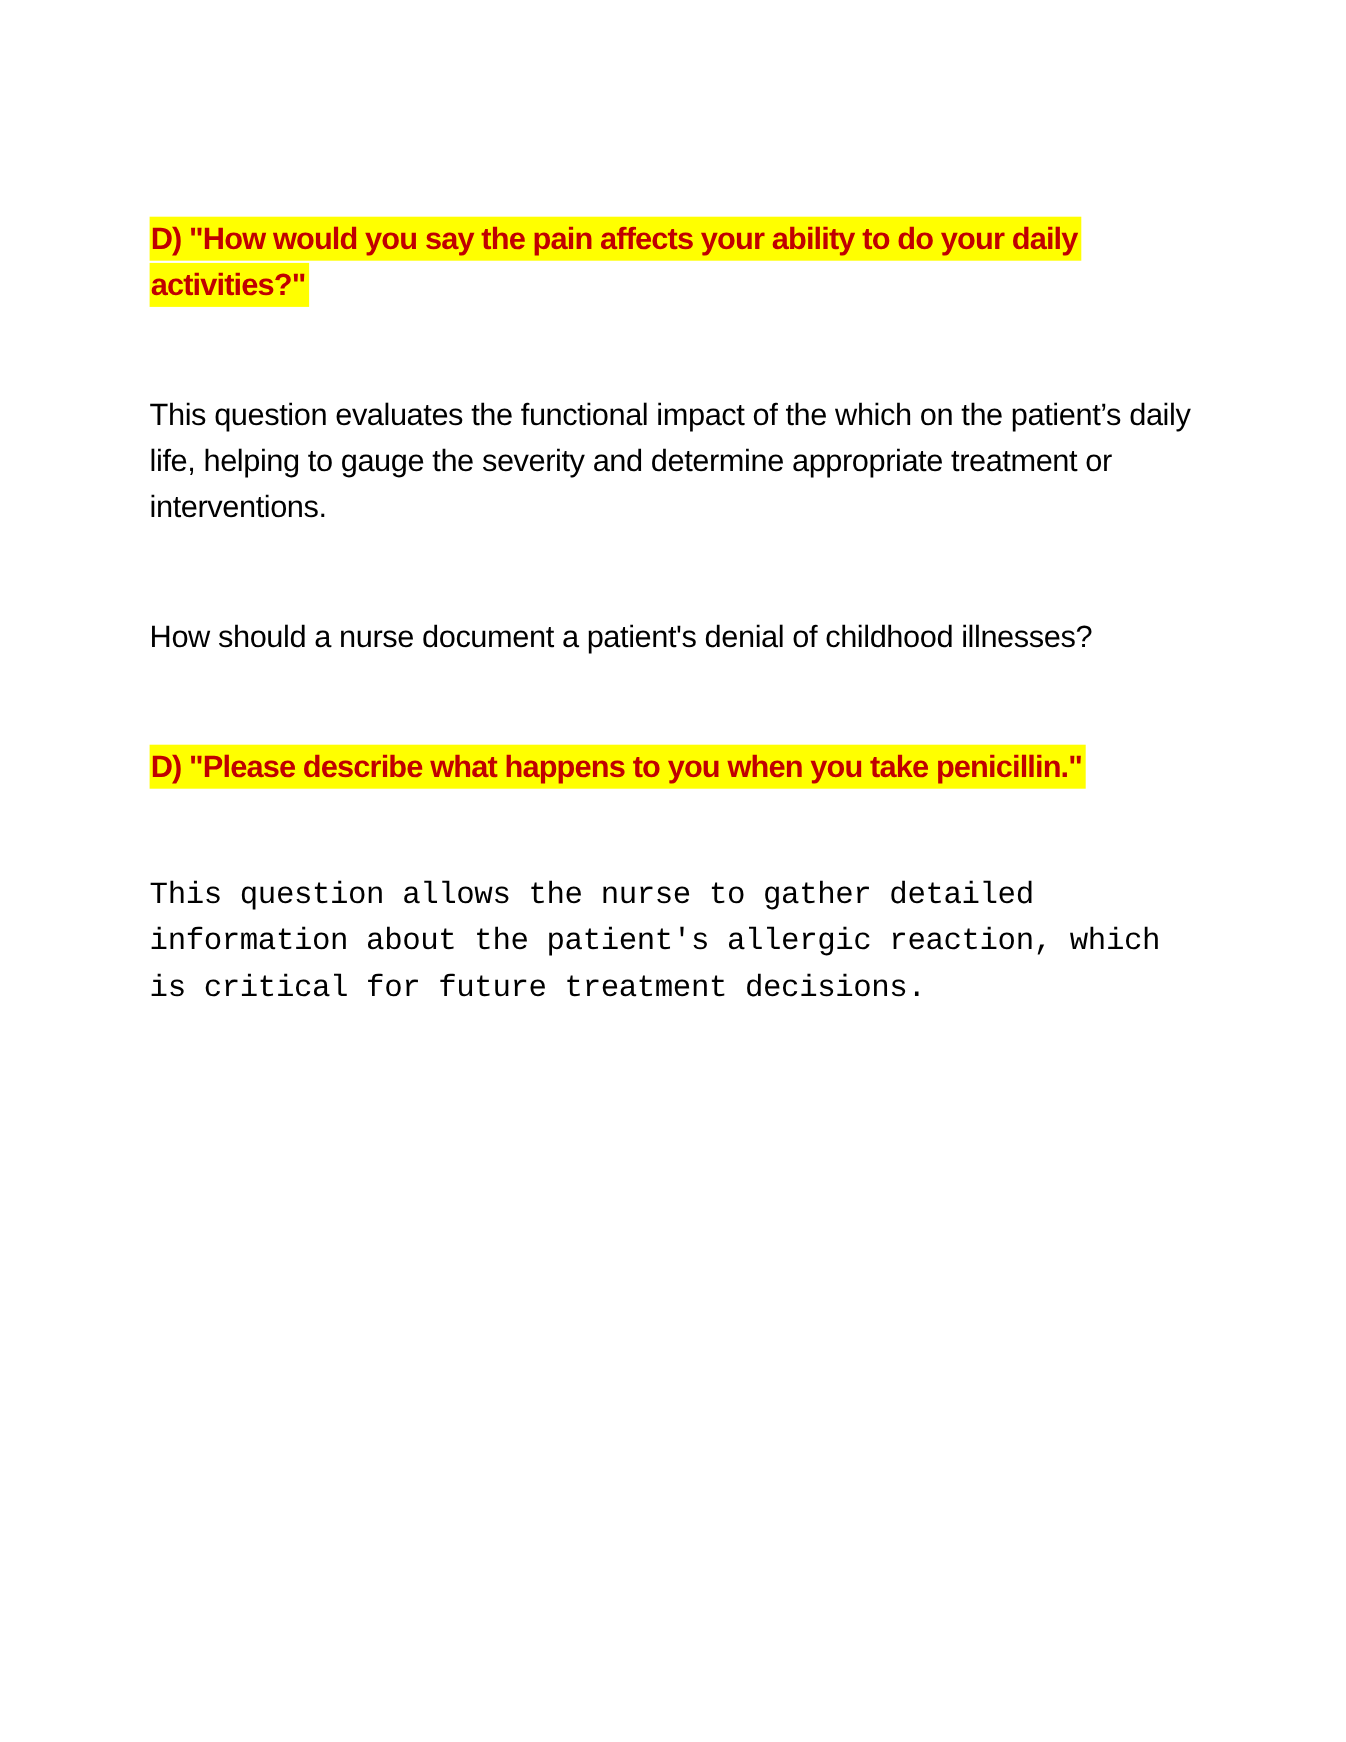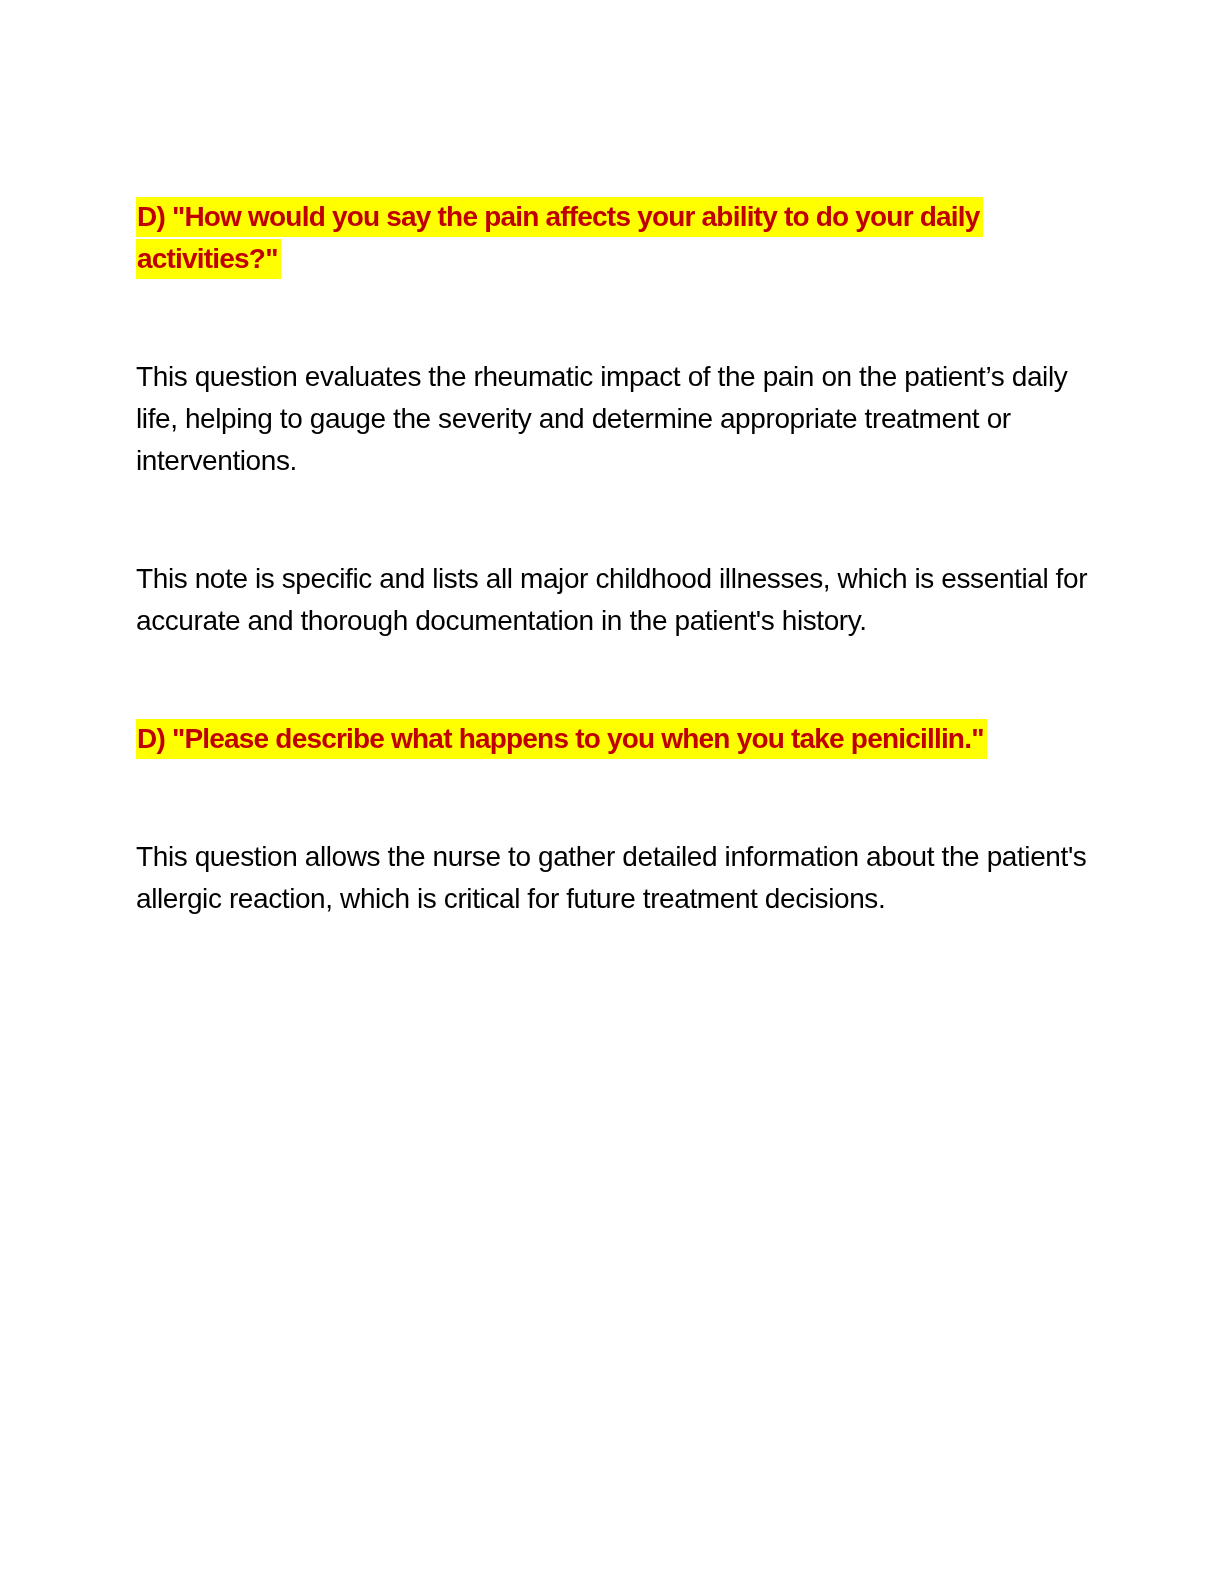--- a/index.html
+++ b/index.html
@@ -18,42 +18,43 @@
     font-size: 28px;
     line-height: 42px;
     letter-spacing: -0.4px;
     color: var(--body-text, #000000);
   }
   .para {
     margin: 0 0 76px 0;
   }
   .para:last-child {
     margin-bottom: 0;
+    font-family: Liberation Mono, monospace;
   }
   .hl {
     background: var(--highlight, #ffff00);
     color: var(--answer-text, #c00000);
     font-weight: 700;
     letter-spacing: -0.8px;
     padding: 4px 3px 5px 1px;
     -webkit-box-decoration-break: clone;
     box-decoration-break: clone;
   }
 </style>
 </head>
 <body>
 
 <div class="page">
 
   <p class="para"><span class="hl">D) "How would you say the pain affects your ability to do your daily activities?"</span></p>
 
-  <p class="para">This question evaluates the rheumatic impact of the pain on the patient’s daily life, helping to gauge the severity and determine appropriate treatment or interventions.</p>
+  <p class="para">This question evaluates the functional impact of the which on the patient’s daily life, helping to gauge the severity and determine appropriate treatment or interventions.</p>
+
+  <p class="para">How should a nurse document a patient's denial of childhood illnesses?</p>
 
 
-
-  <p class="para">This note is specific and lists all major childhood illnesses, which is essential for accurate and thorough documentation in the patient's history.</p>
 
 
   <p class="para"><span class="hl">D) "Please describe what happens to you when you take penicillin."</span></p>
 
   <p class="para">This question allows the nurse to gather detailed information about the patient's allergic reaction, which is critical for future treatment decisions.</p>
 
 </div>
 
 </body></html>

